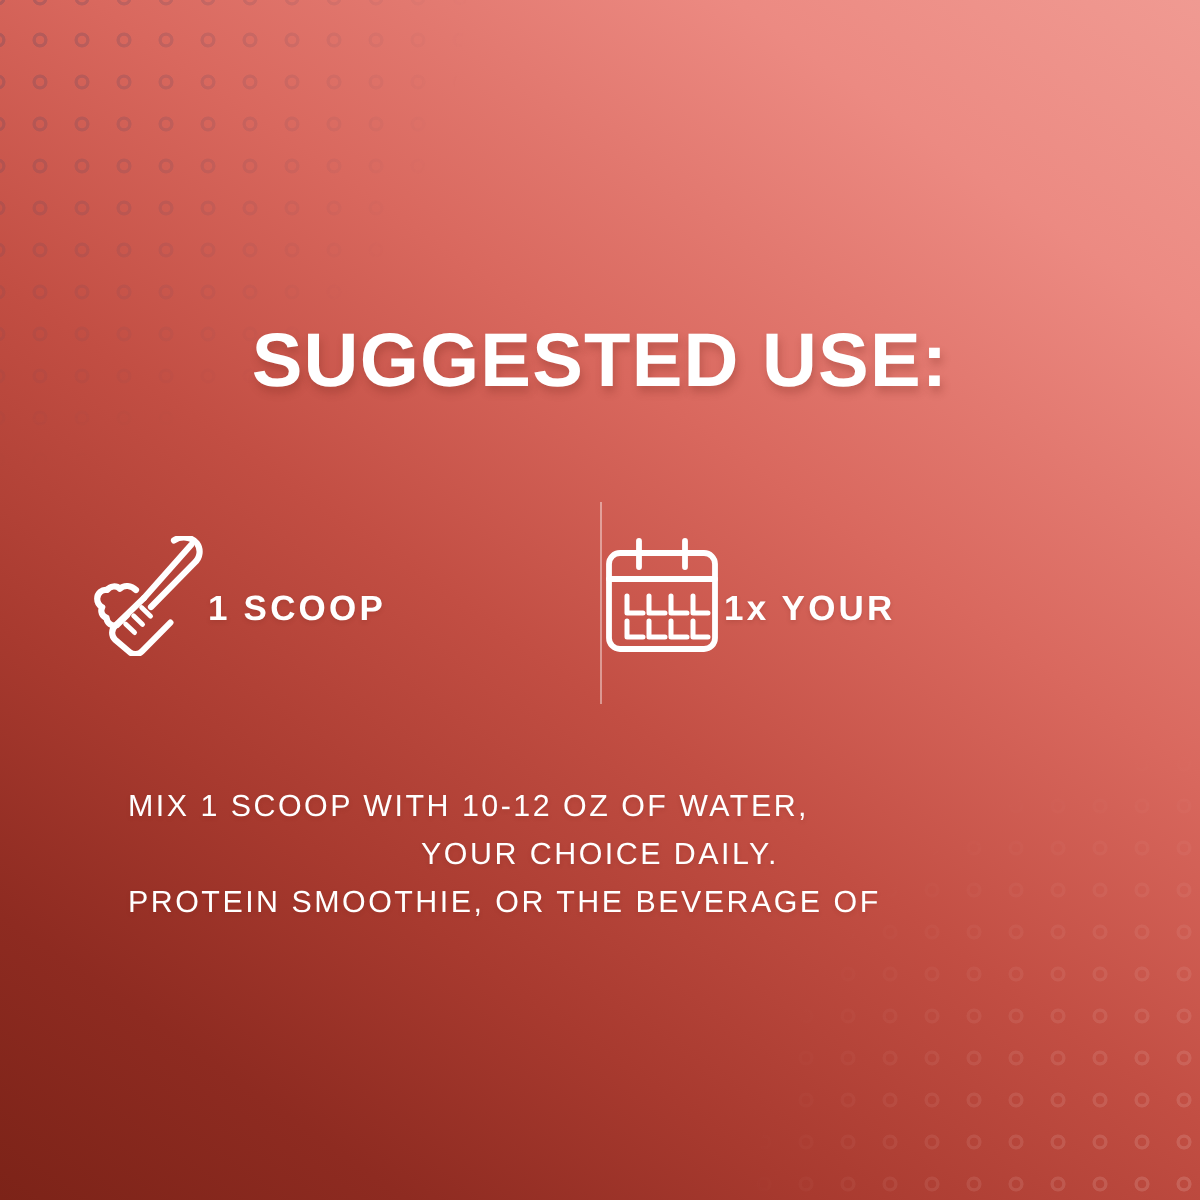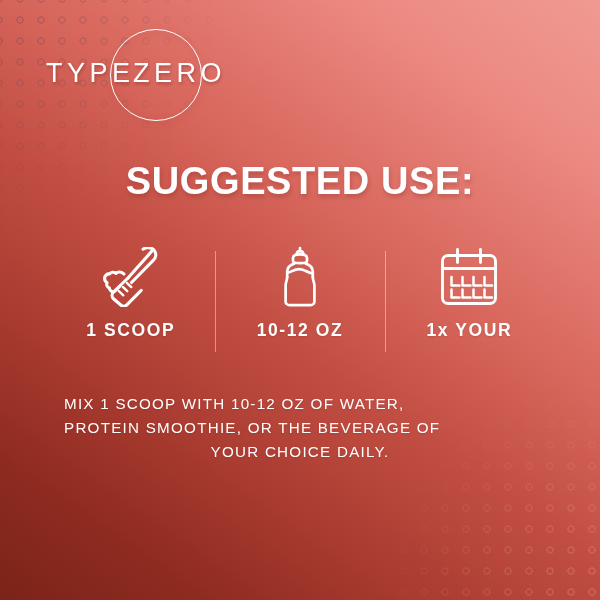--- a/index.html
+++ b/index.html
@@ -108,21 +108,21 @@
     left: 46px;
     width: 508px;
     height: 104px;
     display: flex;
     align-items: stretch;
   }
   .feature {
     position: relative;
     flex: 1 1 0;
     display: flex;
-    flex-direction: column;
+    flex-direction: row;
     align-items: center;
     justify-content: flex-start;
   }
   .feature + .feature::before {
     content: "";
     position: absolute;
     left: 0;
     top: 5px;
     bottom: -2px;
     width: 1px;
@@ -164,25 +164,20 @@
   .copy-line.just { text-align: left; }
 </style>
 </head>
 <body>
 
 <div class="panel">
 
   <div class="ring-texture ring-tl"></div>
   <div class="ring-texture ring-br"></div>
 
-  <div class="logo">
-    <div class="logo-word type">TYPE</div>
-    <div class="logo-ring"></div>
-    <div class="logo-word zero">ZERO</div>
-  </div>
 
   <div class="headline">SUGGESTED USE:</div>
 
   <div class="features">
 
     <div class="feature">
       <div class="feature-icon">
         <svg width="58" height="60" viewBox="0 0 58 60" fill="none" stroke="#ffffff" stroke-width="3.1" stroke-linecap="round" stroke-linejoin="round">
 
           <path d="M49.5 4.5 L26.0 31.0"></path>
@@ -196,43 +191,20 @@
                    L17.6 39.5"></path>
 
           <path d="M16.8 44.0 L21.3 48.3" stroke-width="2.4"></path>
           <path d="M20.8 39.9 L25.3 44.2" stroke-width="2.4"></path>
           <path d="M24.8 35.8 L29.3 40.1" stroke-width="2.4"></path>
         </svg>
       </div>
       <div class="feature-label">1 SCOOP</div>
     </div>
 
-    <div class="feature">
-      <div class="feature-icon">
-        <svg width="46" height="62" viewBox="0 0 46 62" fill="none" stroke="#ffffff" stroke-width="2.7" stroke-linecap="round" stroke-linejoin="round">
-
-          <path d="M23 2.0 L23 5.4"></path>
-          <path d="M19.6 8.4 C19.6 6.1 21.1 5.0 23 5.0 C24.9 5.0 26.4 6.1 26.4 8.4"></path>
-
-          <path d="M16.0 12.0 C16.0 9.8 17.9 8.4 23 8.4 C28.1 8.4 30.0 9.8 30.0 12.0
-                   L30.0 15.0 C30.0 16.4 28.0 17.2 23 17.2 C18.0 17.2 16.0 16.4 16.0 15.0 Z"></path>
-
-          <path d="M17.6 17.4 C13.0 19.0 10.2 21.9 10.2 25.6 L10.2 31.0"></path>
-          <path d="M28.4 17.4 C33.0 19.0 35.8 21.9 35.8 25.6 L35.8 31.0"></path>
-
-          <path d="M10.2 26.6 C14.0 26.6 16.5 23.1 22.0 23.1 C28.4 23.1 31.0 27.4 35.8 27.4"></path>
-
-          <path d="M10.2 31.0 C10.2 34.3 8.6 36.0 8.6 39.6 L8.6 55.4
-                   C8.6 57.6 10.4 59.2 12.6 59.2 L33.4 59.2
-                   C35.6 59.2 37.4 57.6 37.4 55.4 L37.4 39.6
-                   C37.4 36.0 35.8 34.3 35.8 31.0"></path>
-        </svg>
-      </div>
-      <div class="feature-label">10-12 OZ</div>
-    </div>
 
     <div class="feature">
       <div class="feature-icon">
         <svg width="62" height="60" viewBox="0 0 62 60" fill="none" stroke="#ffffff" stroke-width="2.9" stroke-linecap="round" stroke-linejoin="round">
 
           <path d="M19.5 2.5 L19.5 15.5"></path>
           <path d="M42.5 2.5 L42.5 15.5"></path>
 
           <rect x="4.5" y="8.5" width="53" height="48" rx="5.5"></rect>
 
@@ -250,18 +222,18 @@
         </svg>
       </div>
       <div class="feature-label">1x YOUR</div>
     </div>
 
   </div>
 
   <div class="body-copy">
     <p>
       <span class="copy-line just">MIX 1 SCOOP WITH 10-12 OZ OF WATER,</span>
+      <span class="copy-line">YOUR CHOICE DAILY.</span>
       <span class="copy-line just">PROTEIN SMOOTHIE, OR THE BEVERAGE OF</span>
-      <span class="copy-line">YOUR CHOICE DAILY.</span>
     </p>
   </div>
 
 </div>
 
 </body></html>

